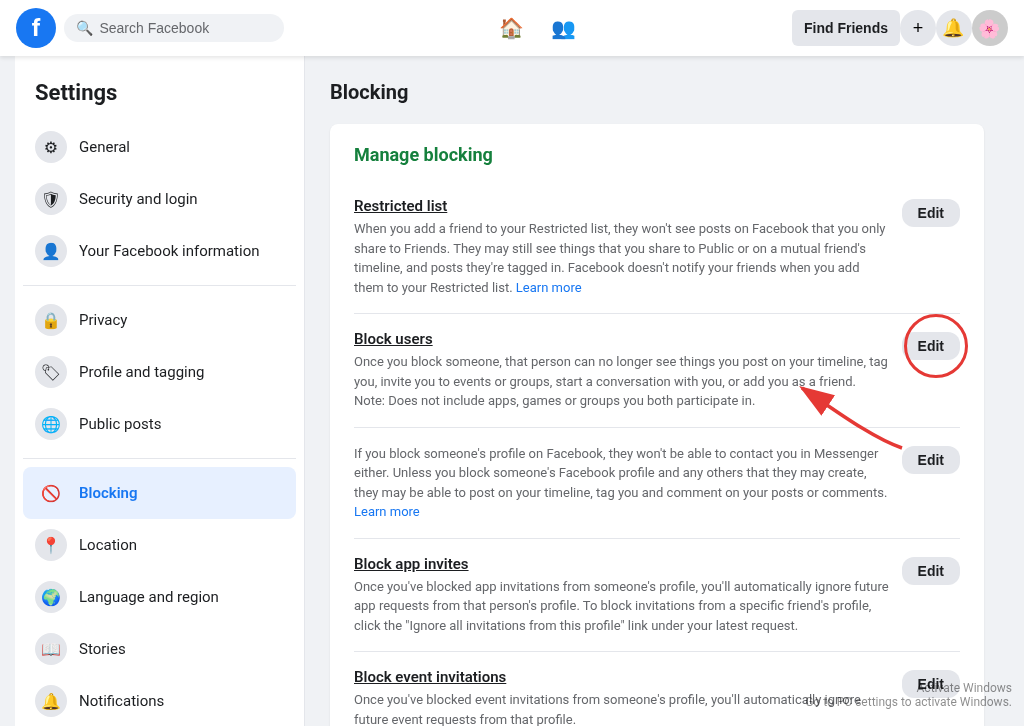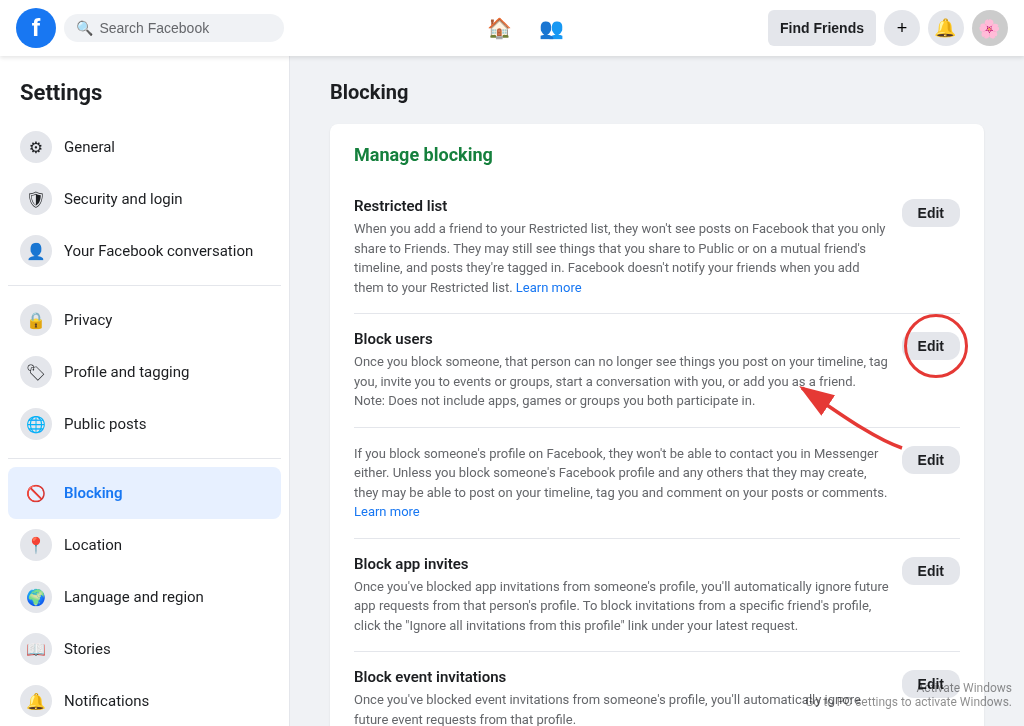--- a/index.html
+++ b/index.html
@@ -10,51 +10,51 @@
       position: fixed; top: 0; left: 0; right: 0; height: 56px;
       background: #fff; display: flex; align-items: center;
       padding: 0 16px; gap: 8px; box-shadow: 0 2px 4px rgba(0,0,0,0.1); z-index: 100;
     }
     .fb-logo { width: 40px; height: 40px; border-radius: 50%; background: #1877f2; display: flex; align-items: center; justify-content: center; color: #fff; font-size: 24px; font-weight: bold; flex-shrink: 0; }
     .search-bar { display: flex; align-items: center; background: #f0f2f5; border-radius: 50px; padding: 6px 12px; gap: 6px; width: 220px; }
     .search-bar input { border: none; background: transparent; outline: none; font-size: 14px; color: #1c1e21; width: 100%; }
     .search-bar input::placeholder { color: #65676b; }
     .nav-center { flex: 1; display: flex; justify-content: center; gap: 4px; }
     .nav-icon-btn { width: 48px; height: 40px; border-radius: 8px; background: transparent; border: none; cursor: pointer; display: flex; align-items: center; justify-content: center; color: #65676b; font-size: 20px; }
-    .nav-actions { display: flex; align-items: center; gap: 8px; }
+    .nav-actions { display: flex; align-items: center; }
     .action-btn { height: 36px; padding: 0 12px; border-radius: 6px; background: #e4e6eb; border: none; cursor: pointer; font-weight: 600; font-size: 14px; color: #1c1e21; }
     .icon-circle { width: 36px; height: 36px; border-radius: 50%; background: #e4e6eb; border: none; cursor: pointer; display: flex; align-items: center; justify-content: center; font-size: 18px; }
     .avatar { width: 36px; height: 36px; border-radius: 50%; background: #ccc; overflow: hidden; cursor: pointer; display: flex; align-items: center; justify-content: center; font-size: 18px; }
 
     
     .layout { display: flex; margin-top: 56px; min-height: calc(100vh - 56px); }
 
     
-    .sidebar { width: 290px; background: #fff; padding: 16px 8px; overflow-y: auto; height: calc(100vh - 56px); position: fixed; left: 0; top: 56px; border-right: 1px solid #e4e6eb; }
+    .sidebar { width: 290px; background: #fff; padding: 16px 8px; overflow-y: auto; height: calc(100vh - 56px); position: fixed; left: 15px; top: 56px; border-right: 1px solid #e4e6eb; }
     .sidebar-title { font-size: 22px; font-weight: 700; padding: 8px 12px 16px; color: #1c1e21; }
     .sidebar-item { display: flex; align-items: center; gap: 12px; padding: 10px 12px; border-radius: 8px; cursor: pointer; color: #1c1e21; transition: background 0.15s; }
     .sidebar-item.active { background: #e7f0ff; color: #1877f2; }
     .sidebar-item.active .sidebar-item-label { color: #1877f2; font-weight: 600; }
     .sidebar-icon { width: 32px; height: 32px; border-radius: 50%; background: #e4e6eb; display: flex; align-items: center; justify-content: center; font-size: 16px; flex-shrink: 0; }
     .sidebar-item.active .sidebar-icon { background: #e7f0ff; }
     .sidebar-item-label { font-size: 15px; }
     .sidebar-divider { height: 1px; background: #e4e6eb; margin: 8px 0; }
 
     
     .main { margin-left: 290px; flex: 1; padding: 24px 40px; max-width: 900px; }
     .page-title { font-size: 20px; font-weight: 700; margin-bottom: 20px; color: #1c1e21; }
 
     
     .card { background: #fff; border-radius: 8px; padding: 20px 24px; box-shadow: 0 1px 2px rgba(0,0,0,0.1); }
     .card-title { font-size: 18px; font-weight: 700; margin-bottom: 16px; color: #15803d; }
 
     .block-section { border-bottom: 1px solid #e4e6eb; padding: 16px 0; display: flex; align-items: flex-start; gap: 12px; }
     .block-section:last-child { border-bottom: none; }
     .block-section-content { flex: 1; }
-    .block-section-title { font-size: 15px; font-weight: 600; margin-bottom: 4px; color: #1c1e21; }
+    .block-section-title { font-size: 15px; font-weight: 600; margin-bottom: 4px; color: #1c1e21; text-decoration: underline; }
     .block-section-desc { font-size: 13px; color: #65676b; line-height: 1.5; }
     .block-section-desc a { color: #1877f2; text-decoration: none; }
     .edit-btn { flex-shrink: 0; padding: 6px 16px; background: #e4e6eb; border: none; border-radius: 12px; cursor: pointer; font-size: 14px; font-weight: 600; color: #1c1e21; align-self: flex-start; margin-top: 2px; }
     .edit-btn.highlighted { position: relative; z-index: 10; }
 
     
     .annotation-container { position: relative; }
     .red-circle {
       position: absolute;
       width: 64px; height: 64px;
@@ -118,21 +118,21 @@
     <div class="sidebar-item">
     <div class="sidebar-icon">⚙</div>
     <span class="sidebar-item-label">General</span>
   </div>
         <div class="sidebar-item">
     <div class="sidebar-icon">🛡</div>
     <span class="sidebar-item-label">Security and login</span>
   </div>
         <div class="sidebar-item">
     <div class="sidebar-icon">👤</div>
-    <span class="sidebar-item-label">Your Facebook conversation</span>
+    <span class="sidebar-item-label">Your Facebook information</span>
   </div>
         <div class="sidebar-divider"></div>
         <div class="sidebar-item">
     <div class="sidebar-icon">🔒</div>
     <span class="sidebar-item-label">Privacy</span>
   </div>
         <div class="sidebar-item">
     <div class="sidebar-icon">🏷</div>
     <span class="sidebar-item-label">Profile and tagging</span>
   </div>

